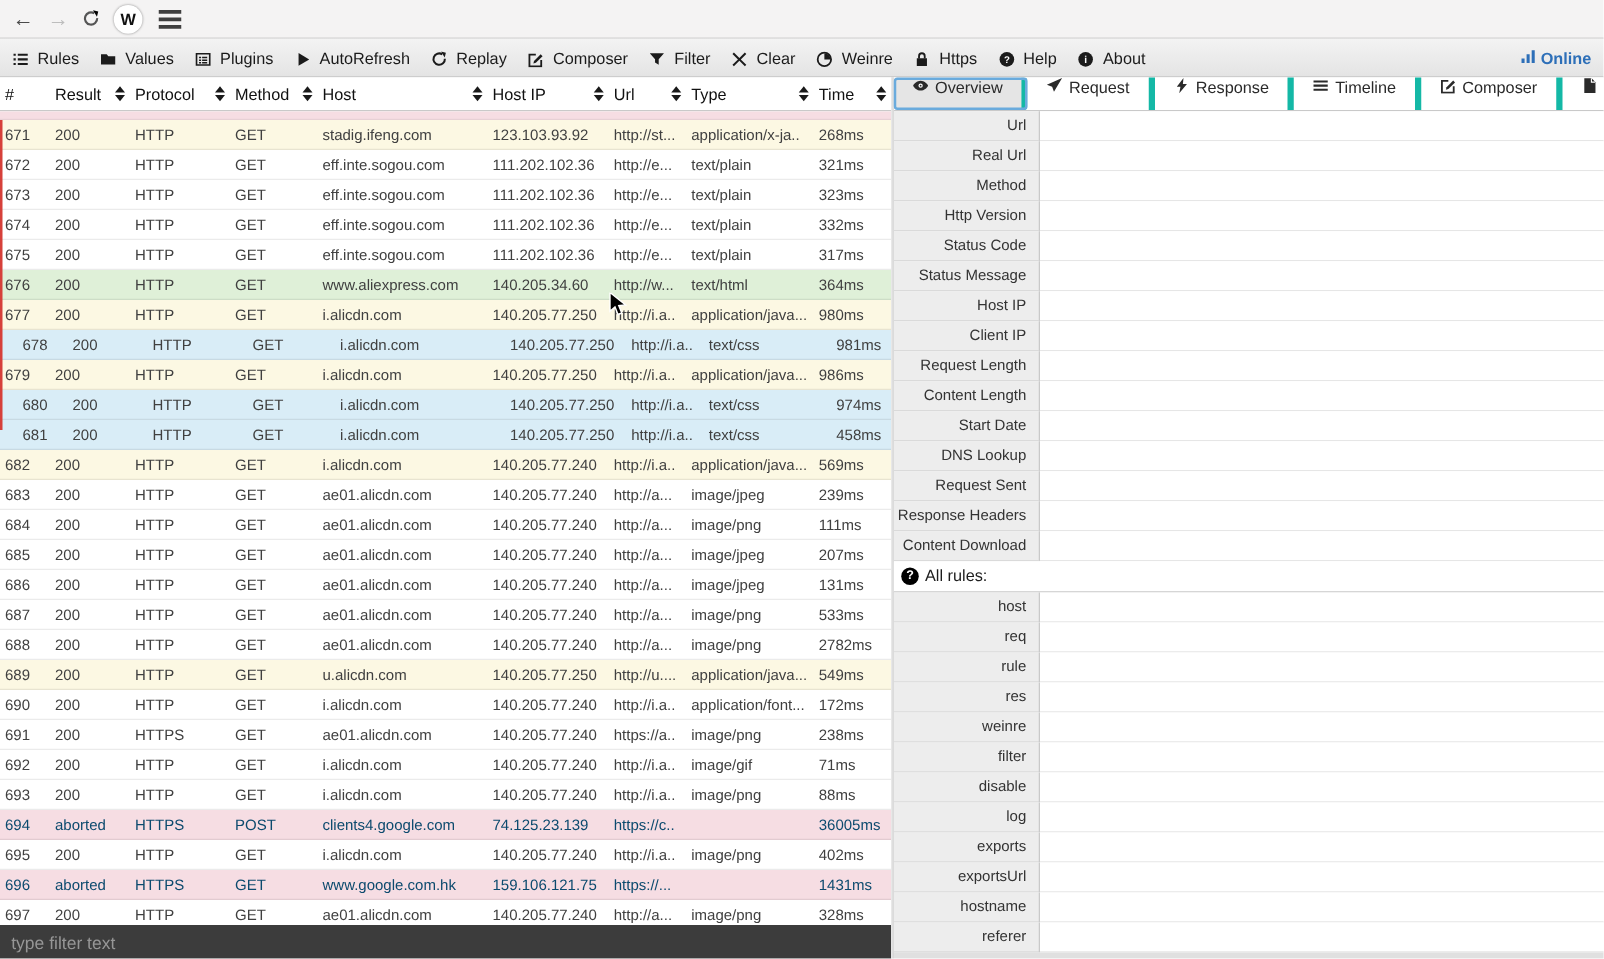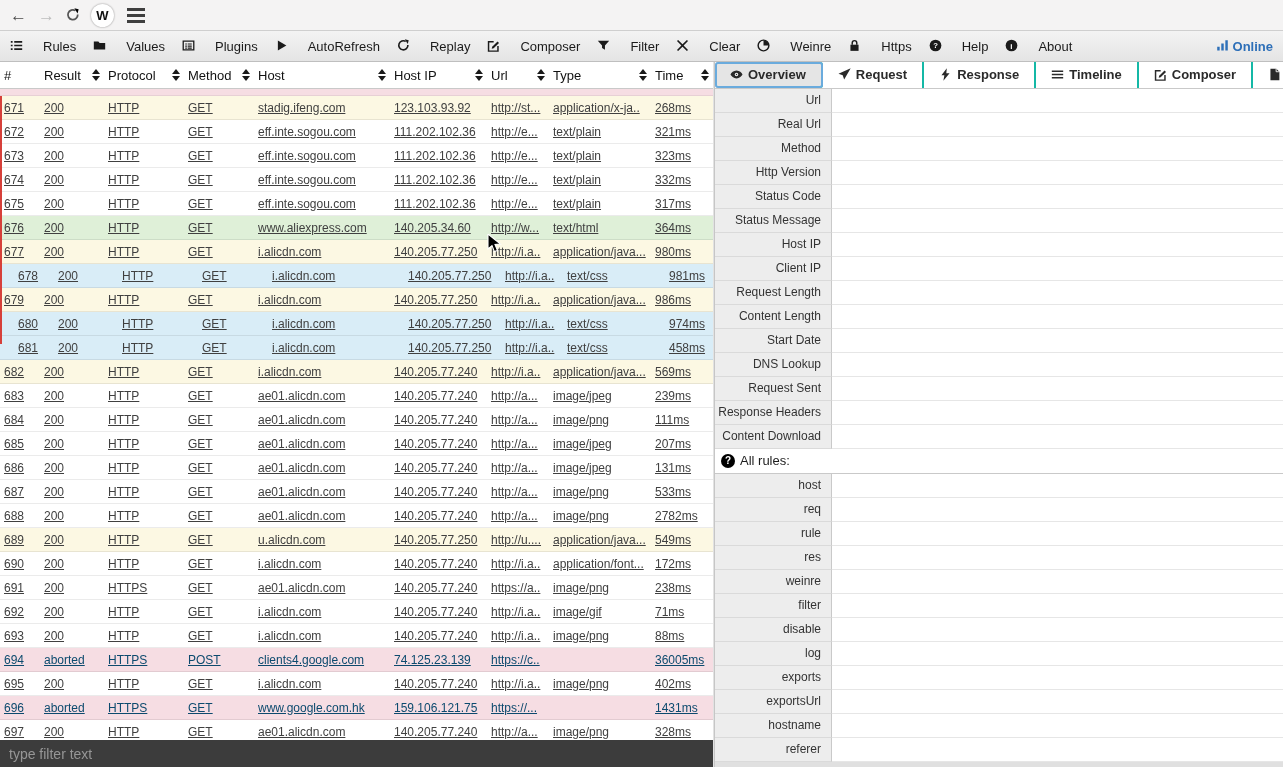--- a/index.html
+++ b/index.html
@@ -18,59 +18,59 @@
   .addr .star { margin-left:auto; font-size:15px; color:#9a9a9a; }
   .wbadge { width:23px; height:23px; border-radius:50%; background:#fff; box-shadow:0 0 2px rgba(0,0,0,.45);
             display:flex; align-items:center; justify-content:center; font-weight:bold; font-size:13px; color:#111; }
   .hamburger { display:flex; flex-direction:column; gap:3px; padding:2px; }
   .hamburger i { display:block; width:18px; height:3px; background:#3f3f3f; }
 
   
   .menubar { height:31px; background:linear-gradient(#f3f3f3,#e4e4e4); border-bottom:1px solid #bfbfbf;
              display:flex; align-items:center; padding:0 10px; font-size:13px; color:#1b1b1b; }
   .menu-items { display:flex; align-items:center; gap:17px; }
-  .menu-item { display:flex; align-items:flex-start; gap:20px; cursor:default; white-space:nowrap; }
+  .menu-item { display:flex; align-items:flex-end; gap:7px; cursor:default; white-space:nowrap; }
   .ic { display:inline-flex; }
   .ic svg { width:13px; height:13px; display:block; fill:currentColor; }
   .online { margin-left:auto; display:flex; align-items:flex-start; gap:4px; color:#2d6fb8; font-weight:bold; }
 
   
   .content { display:flex; height:705px; }
 
   
   .table-pane { width:713px; position:relative; background:#fff; }
   .thead { height:27px; display:grid; grid-template-columns:40px 64px 80px 70px 136px 97px 62px 102px 62px;
            align-items:center; border-bottom:1px solid #c9c9c9; font-size:13px; color:#111; background:#fff; }
   .th { display:flex; align-items:center; padding:0 4px 0 4px; height:100%; }
   .sort { display:inline-flex; flex-direction:column; gap:2px; margin-left:auto; }
   .sort::before { content:""; border-left:4px solid transparent; border-right:4px solid transparent; border-bottom:5px solid #1a1a1a; }
   .sort::after  { content:""; border-left:4px solid transparent; border-right:4px solid transparent; border-top:5px solid #1a1a1a; }
   .tbody { height:678px; overflow:hidden; }
   .partial-row { height:7px; background:#f6dde3; border-bottom:1px solid rgba(0,0,0,.06); }
   .trow { height:24px; display:grid; grid-template-columns:40px 64px 80px 70px 136px 97px 62px 102px 62px;
-          align-items:center; font-size:12px; color:#404040; border-bottom:1px solid rgba(0,0,0,.08); background:#fff;text-decoration:underline; }
+          align-items:center; font-size:12px; color:#404040; border-bottom:1px solid rgba(0,0,0,.08); background:#fff; }
   .td { padding:0 3px 0 4px; white-space:nowrap; overflow:hidden; }
   .r-js    { background:#fcf8e3; }
   .r-css   { background:#d9edf7;padding-left:14px; }
   .r-html  { background:#dff0d8; }
   .r-error { background:#f6dde3; color:#0c4a6e; }
   .red-stripe { position:absolute; left:0; top:34px; width:2px; height:248px; background:#d6403a; }
   .filter-bar { position:absolute; left:0; bottom:0; width:713px; height:27px; background:#3c3c3c; display:flex; align-items:center; }
   .filter-bar input { width:100%; height:100%; background:transparent; border:none; outline:none;
                       color:#a3a3a3; font-size:14px; padding:0 9px; font-family:"Liberation Sans",sans-serif; }
   .filter-bar input::placeholder { color:#969696; }
 
   
   .vscroll { width:12px; background:#f7f7f7; border-left:1px solid #e2e2e2; position:relative; }
   .vscroll .thumb { position:absolute; left:2px; width:8px; top:580px; height:73px; background:#8f8f8f; border-radius:4px; }
 
   
   .right-pane { flex:1; position:relative; border-left:1px solid #c6c6c6; background:#fff; display:flex; flex-direction:column; }
   .tabbar { height:27px; display:flex; background:#fff; border-bottom:1px solid #c9c9c9; font-size:13px; color:#2a2a2a; }
-  .tab { display:flex; align-items:center; gap:5px; padding:0 15px; border-right:2px solid #14b8a6; white-space:nowrap;font-weight:bold; }
+  .tab { display:flex; gap:5px; padding:0 15px; border-right:5px solid #14b8a6; white-space:nowrap; }
   .tab.active { background:#e5e5e5; outline:2px solid #6aabdd; outline-offset:-2px; border-radius:3px; }
   .frow { display:flex; height:24px; }
   .flabel { width:117px; background:#ededed; border-right:1px solid #c9c9c9; border-bottom:1px solid #dadada;
             text-align:right; padding-right:10px; font-size:12px; color:#333; line-height:23px; white-space:nowrap; }
   .fvalue { flex:1; border-bottom:1px solid #e6e6e6; background:#fff; margin-right:12px; }
   .allrules { height:26px; display:flex; align-items:center; gap:5px; padding-left:6px;
               border-bottom:1px solid #c9c9c9; font-size:13px; color:#1d1d1d; background:#fff; }
   .qmark { width:14px; height:14px; border-radius:50%; background:#000; color:#fff;
            display:inline-flex; align-items:center; justify-content:center; font-size:10px; font-weight:bold; }
   .qmark::before { content:"?"; }

